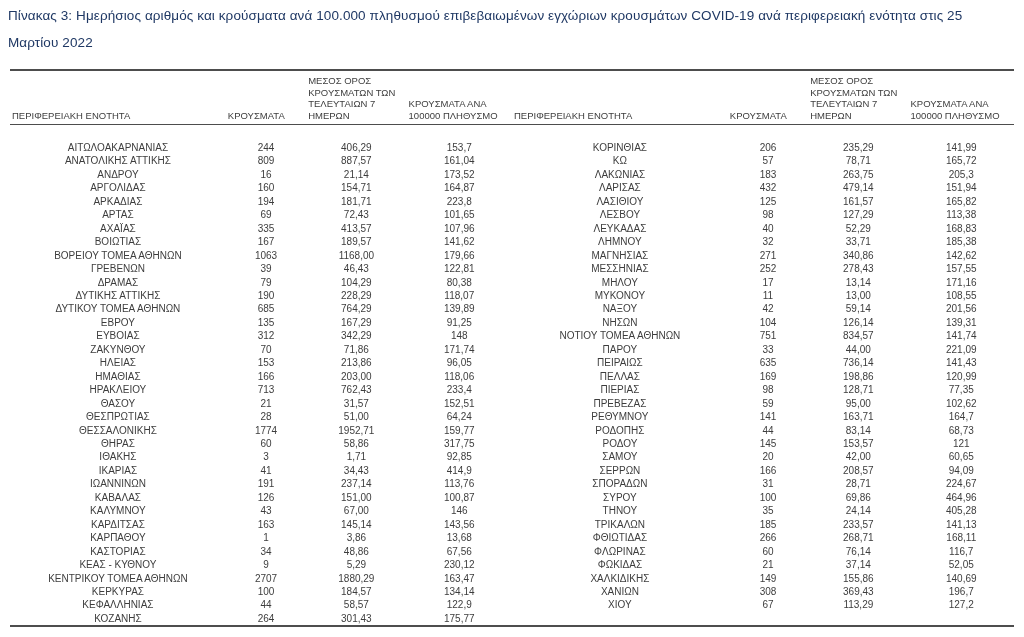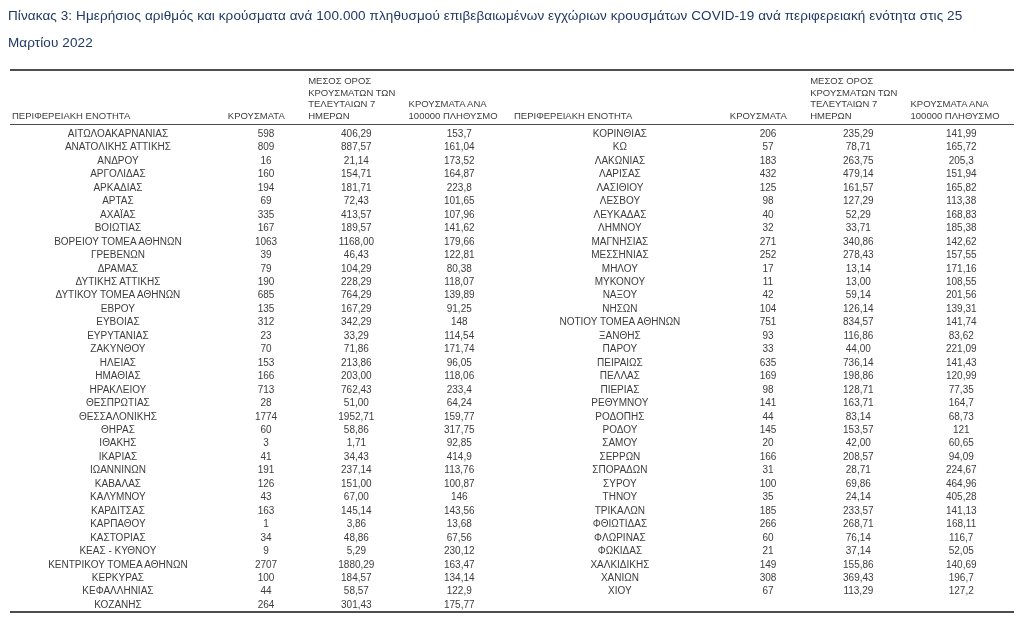--- a/index.html
+++ b/index.html
@@ -55,21 +55,21 @@
     font-size: 10px;
     line-height: 13.45px;
     text-align: center;
     vertical-align: middle;
     padding: 0 2px;
     white-space: nowrap;
     overflow: hidden;
     color: #3d3d3d;
   }
   table.covid-table tbody tr:first-child td {
-    padding-top: 2px;
+    padding-top: 16px;
   }
 </style>
 </head>
 <body>
 
 <div class="page">
 
   <div class="doc-title">Πίνακας 3:  Ημερήσιος αριθμός και κρούσματα ανά 100.000 πληθυσμού επιβεβαιωμένων εγχώριων κρουσμάτων COVID-19 ανά περιφερειακή ενότητα στις 25 Μαρτίου 2022</div>
 
   <div class="table-wrap">
@@ -92,21 +92,21 @@
           <th>ΚΡΟΥΣΜΑΤΑ ΑΝΑ 100000 ΠΛΗΘΥΣΜΟ</th>
           <th>ΠΕΡΙΦΕΡΕΙΑΚΗ ΕΝΟΤΗΤΑ</th>
           <th>ΚΡΟΥΣΜΑΤΑ</th>
           <th>ΜΕΣΟΣ ΟΡΟΣ ΚΡΟΥΣΜΑΤΩΝ ΤΩΝ ΤΕΛΕΥΤΑΙΩΝ 7 ΗΜΕΡΩΝ</th>
           <th>ΚΡΟΥΣΜΑΤΑ ΑΝΑ 100000 ΠΛΗΘΥΣΜΟ</th>
         </tr>
       </thead>
       <tbody>
           <tr>
             <td>ΑΙΤΩΛΟΑΚΑΡΝΑΝΙΑΣ</td>
-            <td>598</td>
+            <td>244</td>
             <td>406,29</td>
             <td>153,7</td>
             <td>ΚΟΡΙΝΘΙΑΣ</td>
             <td>206</td>
             <td>235,29</td>
             <td>141,99</td>
           </tr>
           <tr>
             <td>ΑΝΑΤΟΛΙΚΗΣ ΑΤΤΙΚΗΣ</td>
             <td>809</td>
@@ -241,30 +241,20 @@
             <td>ΕΥΒΟΙΑΣ</td>
             <td>312</td>
             <td>342,29</td>
             <td>148</td>
             <td>ΝΟΤΙΟΥ ΤΟΜΕΑ ΑΘΗΝΩΝ</td>
             <td>751</td>
             <td>834,57</td>
             <td>141,74</td>
           </tr>
           <tr>
-            <td>ΕΥΡΥΤΑΝΙΑΣ</td>
-            <td>23</td>
-            <td>33,29</td>
-            <td>114,54</td>
-            <td>ΞΑΝΘΗΣ</td>
-            <td>93</td>
-            <td>116,86</td>
-            <td>83,62</td>
-          </tr>
-          <tr>
             <td>ΖΑΚΥΝΘΟΥ</td>
             <td>70</td>
             <td>71,86</td>
             <td>171,74</td>
             <td>ΠΑΡΟΥ</td>
             <td>33</td>
             <td>44,00</td>
             <td>221,09</td>
           </tr>
           <tr>
@@ -291,20 +281,30 @@
             <td>ΗΡΑΚΛΕΙΟΥ</td>
             <td>713</td>
             <td>762,43</td>
             <td>233,4</td>
             <td>ΠΙΕΡΙΑΣ</td>
             <td>98</td>
             <td>128,71</td>
             <td>77,35</td>
           </tr>
           <tr>
+            <td>ΘΑΣΟΥ</td>
+            <td>21</td>
+            <td>31,57</td>
+            <td>152,51</td>
+            <td>ΠΡΕΒΕΖΑΣ</td>
+            <td>59</td>
+            <td>95,00</td>
+            <td>102,62</td>
+          </tr>
+          <tr>
             <td>ΘΕΣΠΡΩΤΙΑΣ</td>
             <td>28</td>
             <td>51,00</td>
             <td>64,24</td>
             <td>ΡΕΘΥΜΝΟΥ</td>
             <td>141</td>
             <td>163,71</td>
             <td>164,7</td>
           </tr>
           <tr>

